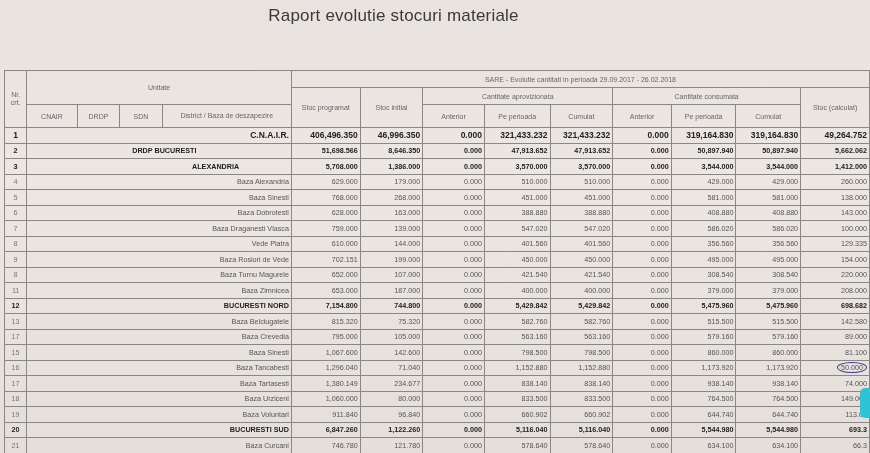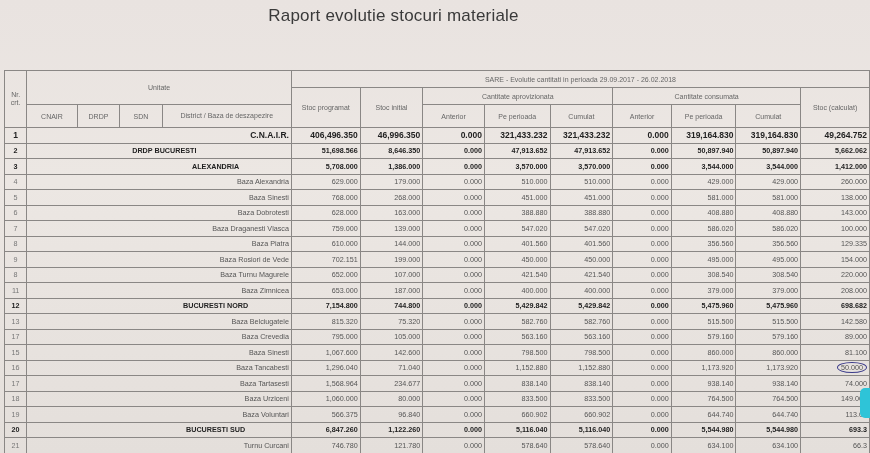--- a/index.html
+++ b/index.html
@@ -153,21 +153,21 @@
         <td class="num">0.000</td>
         <td class="num">547.020</td>
         <td class="num">547.020</td>
         <td class="num">0.000</td>
         <td class="num">586.020</td>
         <td class="num">586.020</td>
         <td class="num">100.000</td>
       </tr>
       <tr>
         <td class="nr">8</td>
-        <td colspan="4" class="left" style="padding-left:178px">Baza Piatra</td>
+        <td colspan="4" class="left" style="padding-left:178px">Vede Piatra</td>
         <td class="num">610.000</td>
         <td class="num">144.000</td>
         <td class="num">0.000</td>
         <td class="num">401.560</td>
         <td class="num">401.560</td>
         <td class="num">0.000</td>
         <td class="num">356.560</td>
         <td class="num">356.560</td>
         <td class="num">129.335</td>
       </tr>
@@ -205,21 +205,21 @@
         <td class="num">0.000</td>
         <td class="num">400.000</td>
         <td class="num">400.000</td>
         <td class="num">0.000</td>
         <td class="num">379.000</td>
         <td class="num">379.000</td>
         <td class="num">208.000</td>
       </tr>
       <tr class="bold">
         <td class="nr">12</td>
-        <td colspan="4" class="name" style="text-align:center;padding-left:115px">BUCURESTI NORD</td>
+        <td colspan="4" class="name" style="text-align:right;padding-left:115px">BUCURESTI NORD</td>
         <td class="num">7,154.800</td>
         <td class="num">744.800</td>
         <td class="num">0.000</td>
         <td class="num">5,429.842</td>
         <td class="num">5,429.842</td>
         <td class="num">0.000</td>
         <td class="num">5,475.960</td>
         <td class="num">5,475.960</td>
         <td class="num">698.682</td>
       </tr>
@@ -271,21 +271,21 @@
         <td class="num">1,152.880</td>
         <td class="num">1,152.880</td>
         <td class="num">0.000</td>
         <td class="num">1,173.920</td>
         <td class="num">1,173.920</td>
         <td class="num"><span class="circle">50.000</span></td>
       </tr>
       <tr>
         <td class="nr">17</td>
         <td colspan="4" class="left" style="padding-left:178px">Baza Tartasesti</td>
-        <td class="num">1,568.964</td>
+        <td class="num">1,380.149</td>
         <td class="num">234.677</td>
         <td class="num">0.000</td>
         <td class="num">838.140</td>
         <td class="num">838.140</td>
         <td class="num">0.000</td>
         <td class="num">938.140</td>
         <td class="num">938.140</td>
         <td class="num">74.000</td>
       </tr>
       <tr>
@@ -297,46 +297,46 @@
         <td class="num">833.500</td>
         <td class="num">833.500</td>
         <td class="num">0.000</td>
         <td class="num">764.500</td>
         <td class="num">764.500</td>
         <td class="num">149.000</td>
       </tr>
       <tr>
         <td class="nr">19</td>
         <td colspan="4" class="left" style="padding-left:178px">Baza Voluntari</td>
-        <td class="num">566.375</td>
+        <td class="num">911.840</td>
         <td class="num">96.840</td>
         <td class="num">0.000</td>
         <td class="num">660.902</td>
         <td class="num">660.902</td>
         <td class="num">0.000</td>
         <td class="num">644.740</td>
         <td class="num">644.740</td>
         <td class="num">113.00</td>
       </tr>
       <tr class="bold">
         <td class="nr">20</td>
-        <td colspan="4" class="name" style="text-align:center;padding-left:115px">BUCURESTI SUD</td>
+        <td colspan="4" class="name" style="text-align:right;padding-left:115px">BUCURESTI SUD</td>
         <td class="num">6,847.260</td>
         <td class="num">1,122.260</td>
         <td class="num">0.000</td>
         <td class="num">5,116.040</td>
         <td class="num">5,116.040</td>
         <td class="num">0.000</td>
         <td class="num">5,544.980</td>
         <td class="num">5,544.980</td>
         <td class="num">693.3</td>
       </tr>
       <tr>
         <td class="nr">21</td>
-        <td colspan="4" class="left" style="padding-left:178px">Turnu Curcani</td>
+        <td colspan="4" class="left" style="padding-left:178px">Baza Curcani</td>
         <td class="num">746.780</td>
         <td class="num">121.780</td>
         <td class="num">0.000</td>
         <td class="num">578.640</td>
         <td class="num">578.640</td>
         <td class="num">0.000</td>
         <td class="num">634.100</td>
         <td class="num">634.100</td>
         <td class="num">66.3</td>
       </tr>

